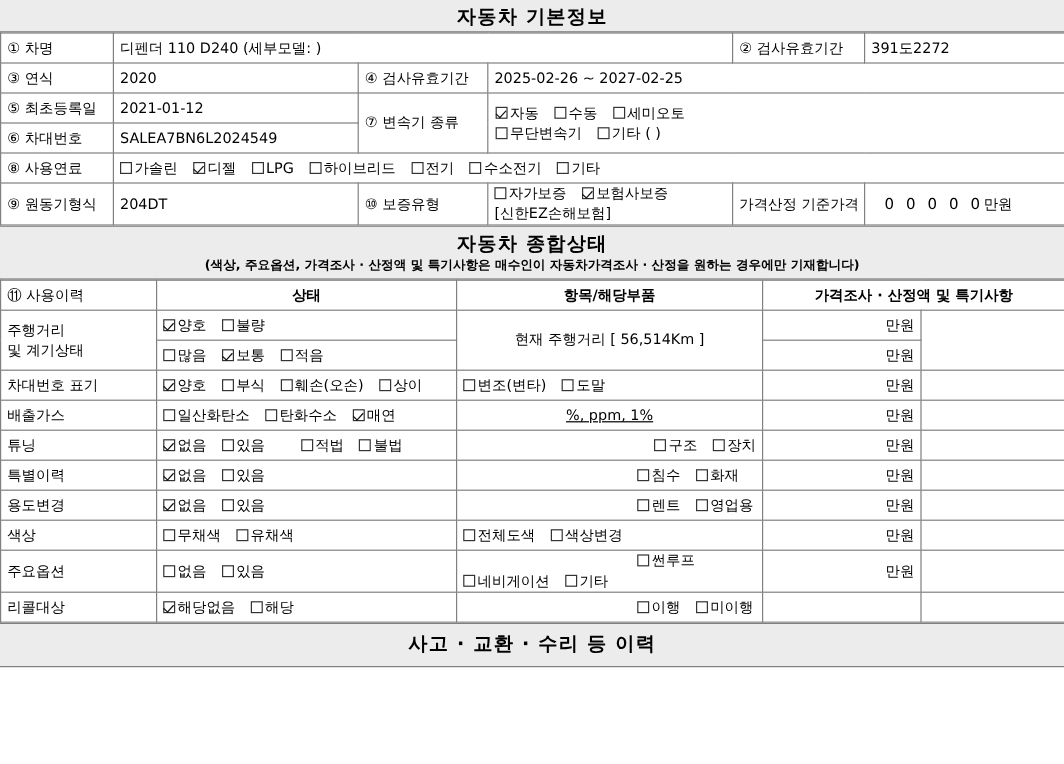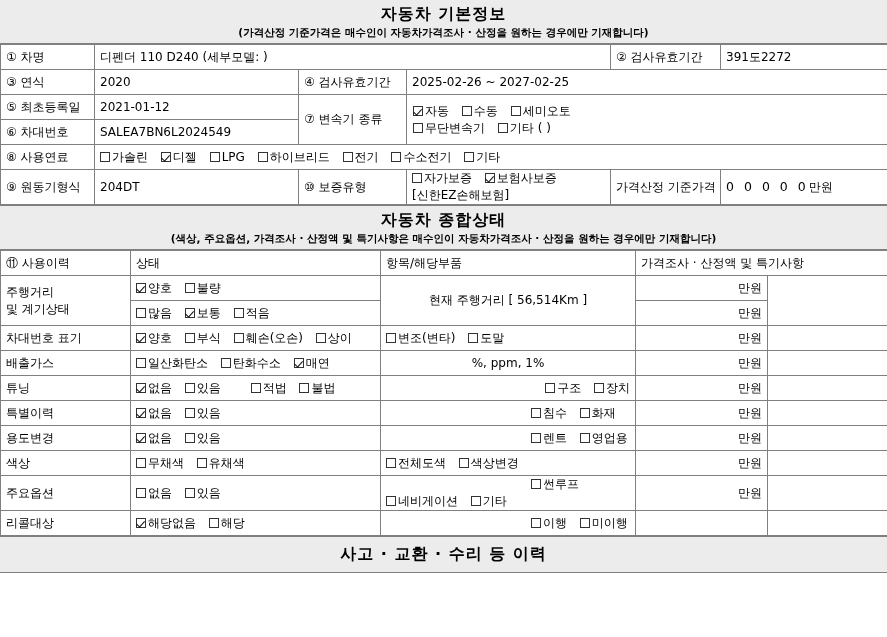--- a/index.html
+++ b/index.html
@@ -57,25 +57,25 @@
     background: #ffffff;
   }
   td.lbl {
     background: #ececec;
     font-weight: normal;
     font-size: 11.5px;
     white-space: nowrap;
   }
   td.hdr {
     background: #ececec;
-    font-weight: normal;
-    text-align: left;
+    font-weight: bold;
+    text-align: center;
     font-size: 12px;
   }
-  td.ctr { text-align: center; }
+  td.ctr { text-align: center; text-decoration: underline; }
   td.rgt { text-align: right; }
   
   .cb {
     display: inline-block;
     width: 10px;
     height: 10px;
     border: 1px solid #333;
     background: #fff;
     position: relative;
     vertical-align: -1px;
@@ -107,30 +107,30 @@
     white-space: nowrap;
   }
   .unitcell {
     text-align: right;
     padding-right: 6px;
     font-size: 11.5px;
   }
   .priceval {
     letter-spacing: 3px;
     font-size: 12.5px;
+    margin-left: 11px;
   }
 </style>
 </head>
 <body>
 
 <div class="page">
 
   <div class="banner first">
     <div class="banner-title">자동차 기본정보</div>
-    <div class="banner-sub">(가격산정 기준가격은 매수인이 자동차가격조사 · 산정을 원하는 경우에만 기재합니다)</div>
   </div>
 
   <table class="grid">
     <colgroup>
       <col style="width:94px">
         <col style="width:204px">
         <col style="width:108px">
         <col style="width:204px">
       <col style="width:110px">
         <col style="width:167px">

